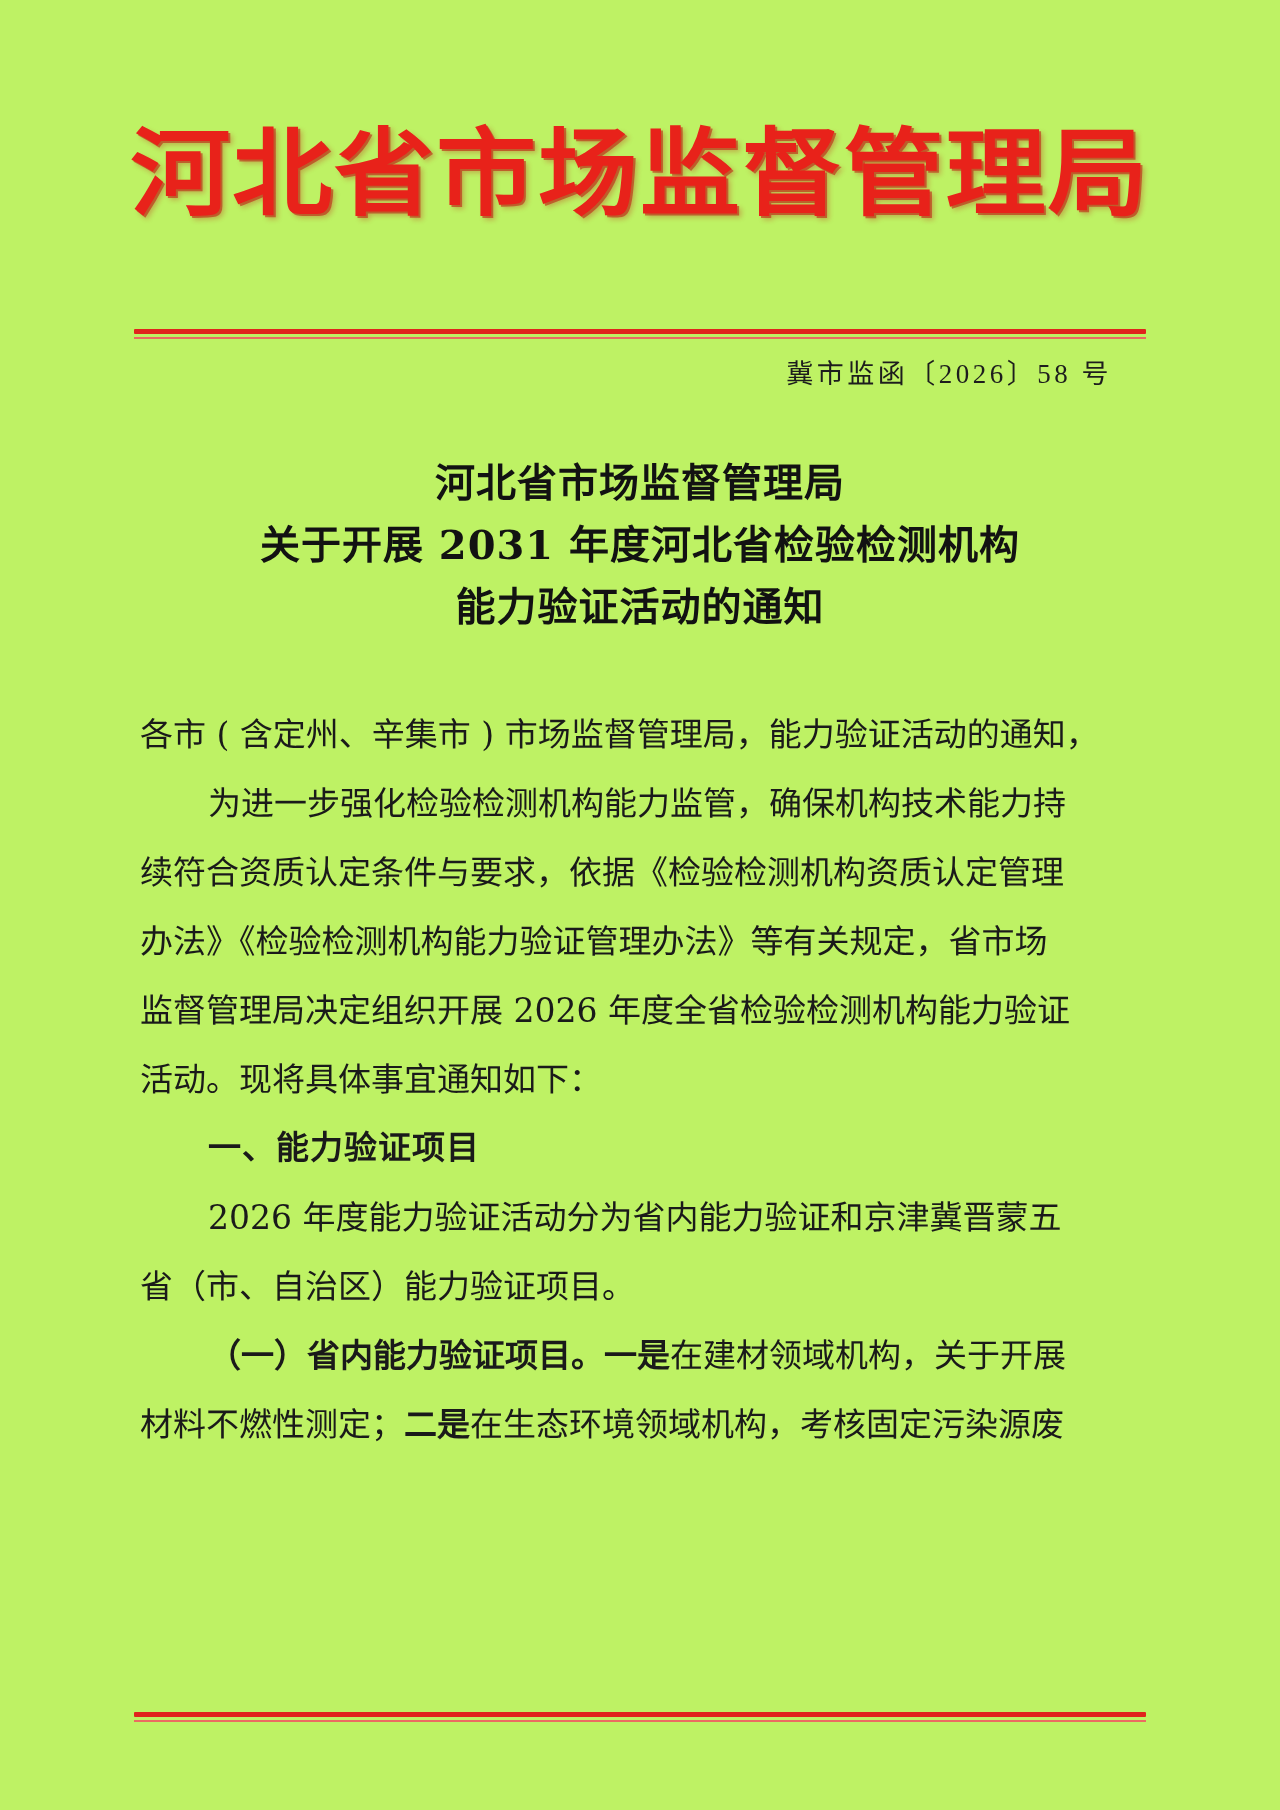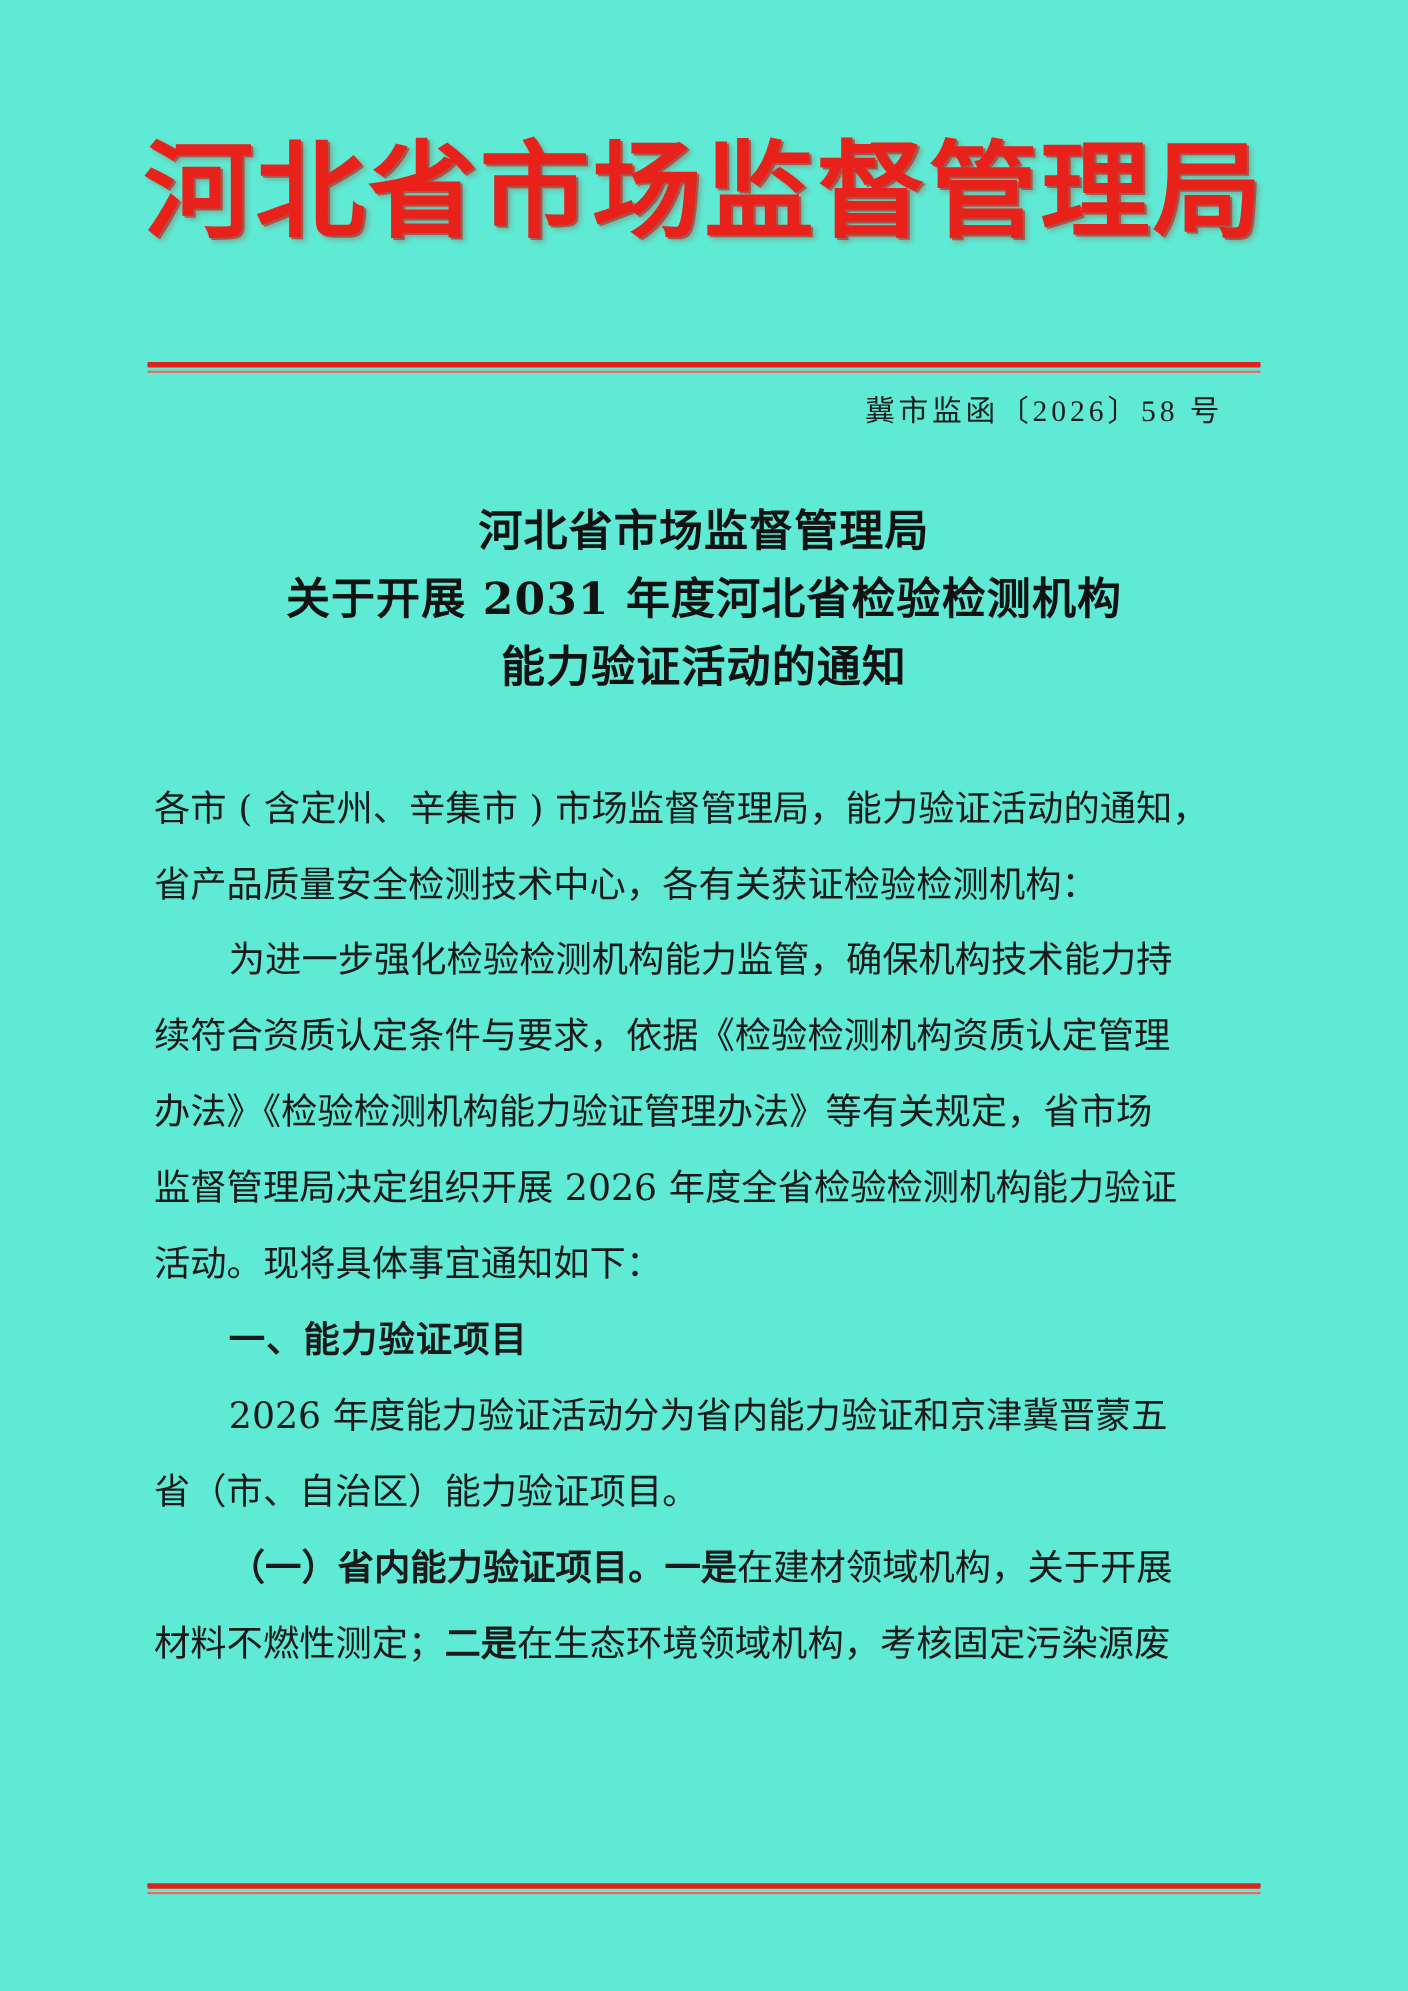--- a/index.html
+++ b/index.html
@@ -14,21 +14,21 @@
     position: relative;
     overflow: hidden;
     font-family: "DejaVu Serif", "Liberation Serif", serif;
     -webkit-font-smoothing: antialiased;
   }
 
   
   .page {
     position: absolute;
     inset: 0;
-    background: #5eead4;
+    background: #bef264;
   }
 
   
   .masthead {
     position: absolute;
     left: 0;
     top: 120px;
     width: 1280px;
     text-align: center;
   }
@@ -109,21 +109,21 @@
   .line {
     font-family: "DejaVu Serif", "Liberation Serif", serif;
     font-size: 33px;
     line-height: 69px;
     color: #1a1a1a;
     white-space: nowrap;
     letter-spacing: 0px;
   }
   .line.indent { padding-left: 68px; }
   .line.heading {
-    font-family: Liberation Sans, sans-serif;
+    font-family: Liberation Serif, serif;
     font-weight: 700;
     font-size: 33px;
     letter-spacing: 1px;
     padding-left: 68px;
   }
   .line .bold {
     font-family: "DejaVu Sans", "Liberation Sans", sans-serif;
     font-weight: 700;
   }
 </style>
@@ -145,21 +145,20 @@
   <div class="docnum">冀市监函〔2026〕58 号</div>
 
   <div class="doc-title">
     <div class="doc-title-line">河北省市场监督管理局</div>
     <div class="doc-title-line">关于开展 2031 年度河北省检验检测机构</div>
     <div class="doc-title-line">能力验证活动的通知</div>
   </div>
 
   <div class="body-block" id="body-block">
       <div class="line" id="addressee-1"><span>各市 ( 含定州、辛集市 ) 市场监督管理局，能力验证活动的通知，</span></div>
-      <div class="line" id="addressee-2"><span>省产品质量安全检测技术中心，各有关获证检验检测机构：</span></div>
       <div class="line indent" id="para1-1"><span>为进一步强化检验检测机构能力监管，确保机构技术能力持</span></div>
       <div class="line" id="para1-2"><span>续符合资质认定条件与要求，依据《检验检测机构资质认定管理</span></div>
       <div class="line" id="para1-3"><span>办法》《检验检测机构能力验证管理办法》等有关规定，省市场</span></div>
       <div class="line" id="para1-4"><span>监督管理局决定组织开展 2026 年度全省检验检测机构能力验证</span></div>
       <div class="line" id="para1-5"><span>活动。现将具体事宜通知如下：</span></div>
       <div class="line indent heading" id="heading-1"><span>一、能力验证项目</span></div>
       <div class="line indent" id="para2-1"><span>2026 年度能力验证活动分为省内能力验证和京津冀晋蒙五</span></div>
       <div class="line" id="para2-2"><span>省（市、自治区）能力验证项目。</span></div>
       <div class="line indent" id="para3-1"><span class="bold">（一）省内能力验证项目。一是</span><span>在建材领域机构，关于开展</span></div>
       <div class="line" id="para3-2"><span>材料不燃性测定；</span><span class="bold">二是</span><span>在生态环境领域机构，考核固定污染源废</span></div>

